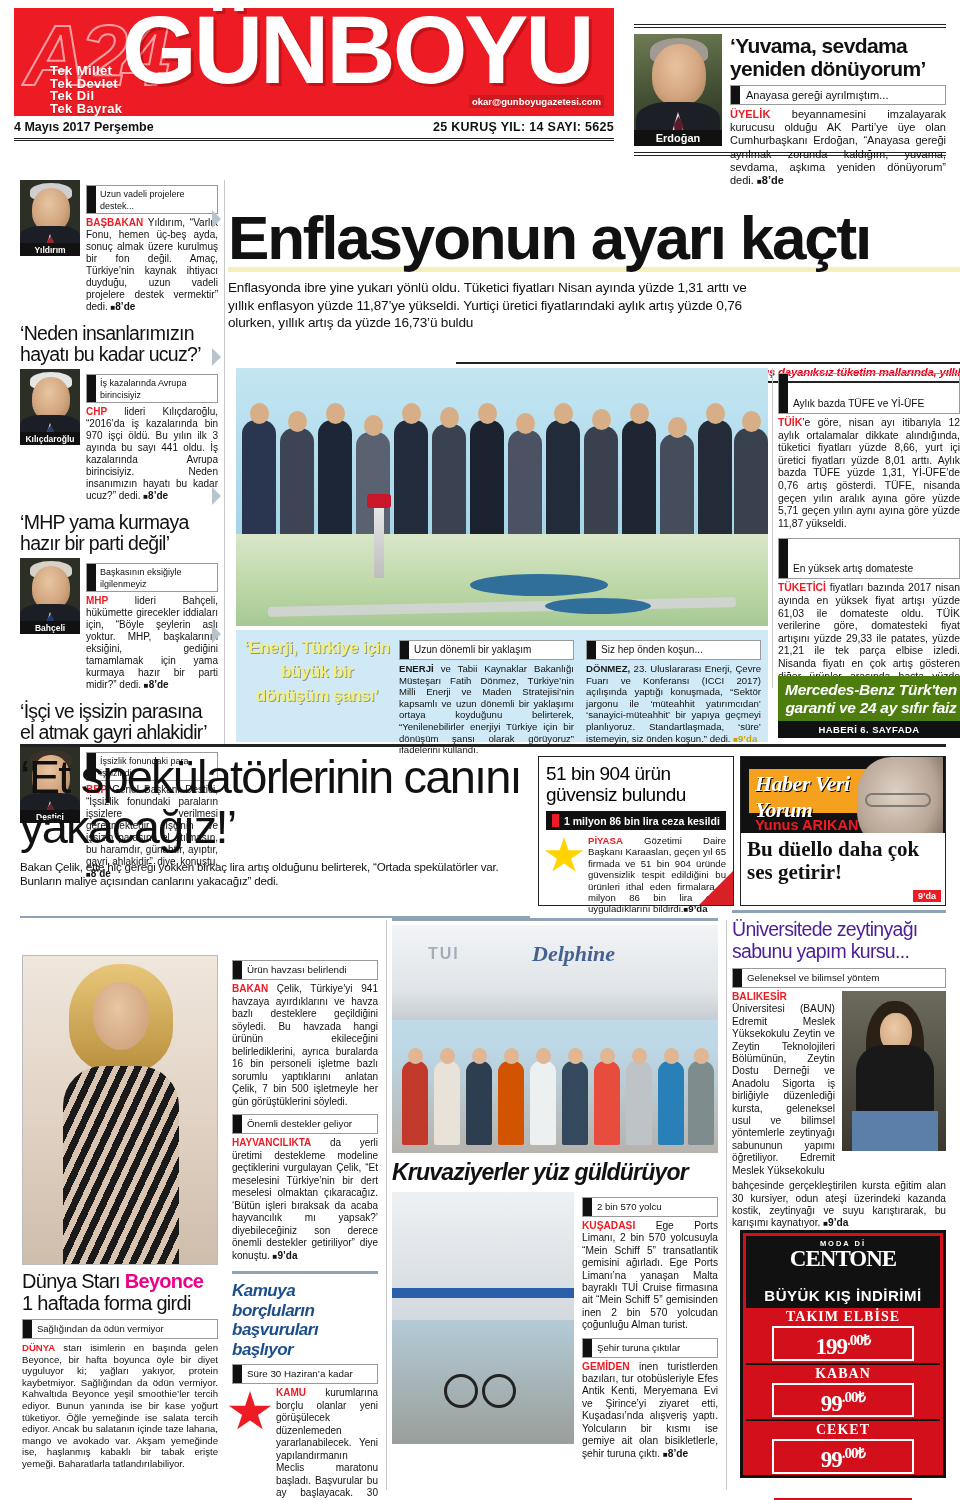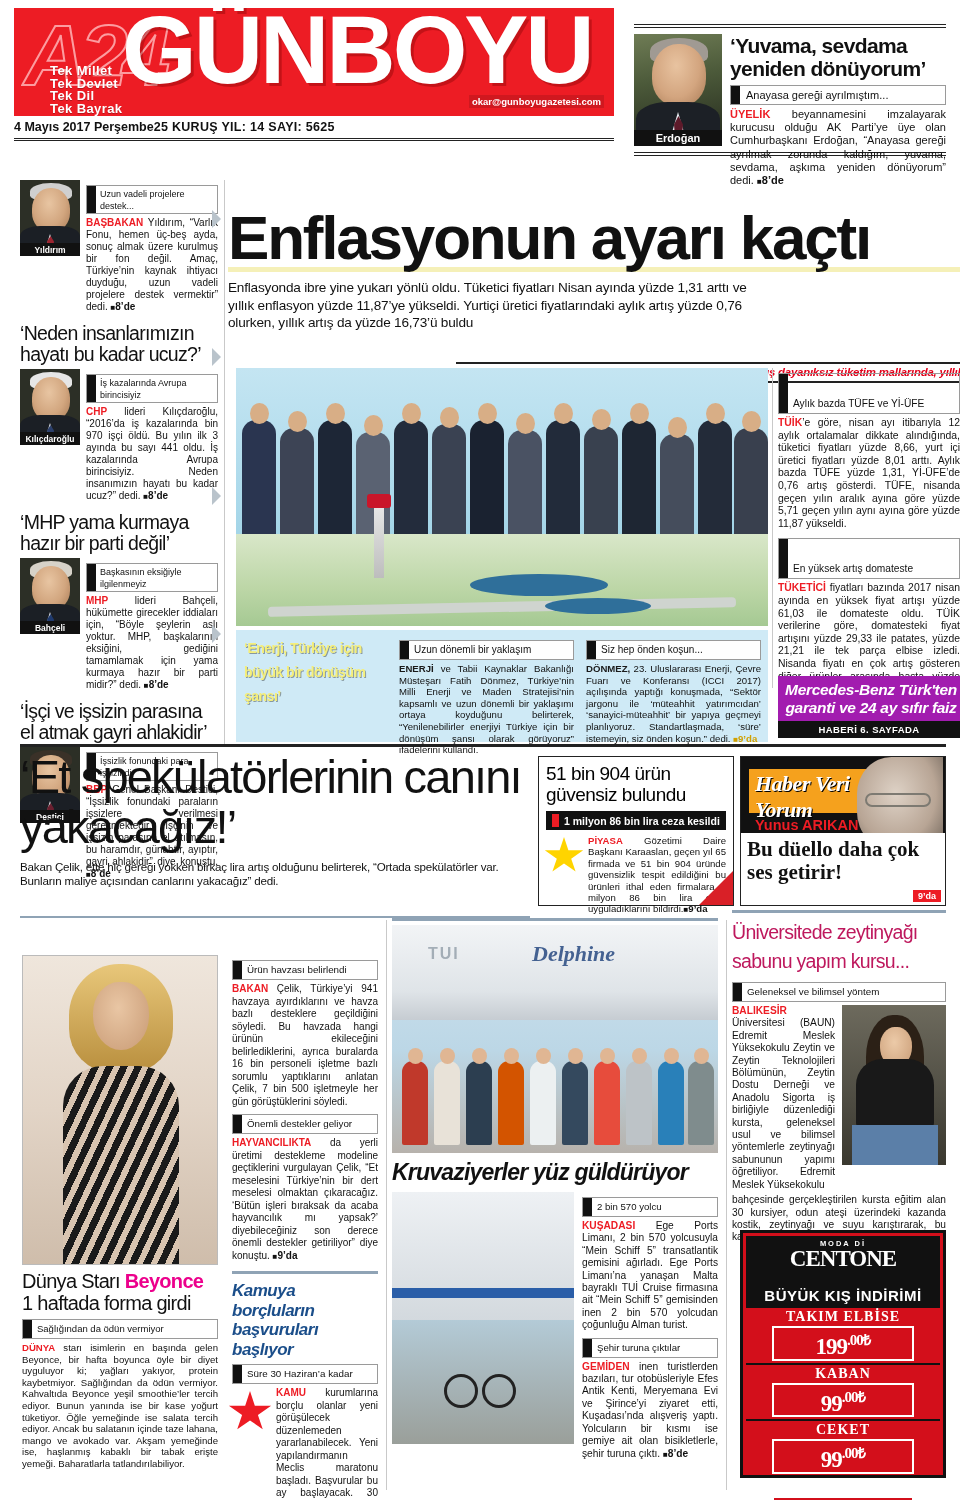--- a/index.html
+++ b/index.html
@@ -44,21 +44,21 @@
     text-shadow: 3px 3px 0 rgba(120,0,0,.35);
     font-family: "Liberation Sans", sans-serif;
   }
   .mail {
     position: absolute; right: 10px; bottom: 8px;
     color: #ffffff; font-size: 9.5px; font-weight: bold;
     background: rgba(0,0,0,.12); padding: 1px 3px;
   }
   .date-bar {
     position: absolute; left: 14px; right: 14px; top: 120px;
-    display: flex; justify-content: flex-start;
+    display: flex; justify-content: space-between;
     font-size: 12.5px; font-weight: bold; color: #111;
     border-bottom: 3px double #222; padding-bottom: 4px;
     width: 600px;
   }
   .issue { letter-spacing: .3px; }
 
   
   .erdogan-box {
     position: absolute; left: 634px; top: 24px; width: 312px; height: 132px;
     border-top: 4px double #222; border-bottom: 4px double #222;
@@ -223,37 +223,38 @@
     content:""; position:absolute; left:-7px; top:-8px; width:24px; height:14px;
     background:#c9162a; border-radius:3px;
   }
 
   .photo-caption-band {
     position: absolute; left: 236px; top: 630px; width: 532px; height: 112px;
     background: #cfeaf6; display: flex; align-items: stretch;
   }
   .pc-yellow {
     width: 158px; padding: 6px 4px 0 8px; flex: none;
-    color: #f5ef7a; font-size: 14px; font-weight: bold;
+    color: #f5ef7a; font-size: 17px; font-weight: bold;
     line-height: 24px; letter-spacing: -.5px;
     text-shadow: 1px 1px 0 rgba(0,0,0,.35);
+    text-align: center;
   }
   .pc-col { flex: 1; padding: 5px 7px 0 5px; }
   .pc-col .kicker { background:#fff; }
   .pc-col .kicker .txt { font-size: 10px; padding: 2px 5px; }
   .pc-col .body-txt { font-size: 9.6px; line-height: 11.6px; }
   .pc-col .body-txt .lead { color:#1a1a1a; }
 
   
   .right-rail { position: absolute; left: 778px; top: 368px; width: 182px; }
   .rr-item { margin-bottom: 8px; }
   .rr-item .kicker .txt { font-size: 10.2px; padding: 2.5px 5px; margin-top: 20px; }
   .rr-item .body-txt { font-size: 10.4px; line-height: 12.6px; }
   .mb-ad {
-    background: #a21caf; color: #fff; text-align: center;
+    background: #4d7c0f; color: #fff; text-align: center;
     font-size: 15.5px; font-weight: bold; font-style: italic;
     line-height: 18px; padding: 5px 0 4px 4px; letter-spacing: -.3px;
   }
   .mb-ad-foot {
     background: #111; color: #fff; text-align: center;
     font-size: 9.5px; font-weight: bold; padding: 3px 0; letter-spacing: .4px;
   }
 
   
   .et-wrap { position: absolute; left: 20px; top: 752px; width: 510px; }
@@ -414,21 +415,21 @@
     content:""; position:absolute; bottom:0; width:28px; height:28px;
     border:3px solid #222; border-radius:50%;
   }
   .cr-photo2 .bike:before { left:0; }
   .cr-photo2 .bike:after { right:0; }
   .cr-text { flex: 1; }
   .cr-text .kicker .txt { font-size: 9.6px; padding: 2px 5px; }
   .cr-text .body-txt { font-size: 10.2px; line-height: 12.4px; }
 
   .uni-col { position: absolute; left: 732px; top: 918px; width: 214px; }
-  .uni-head { font-size: 19.5px; line-height: 29px; letter-spacing: -.7px; color:#be185d; }
+  .uni-head { font-size: 19.5px; line-height: 22px; letter-spacing: -.7px; color:#4c1d95; }
   .uni-col .kicker .txt { font-size: 9.8px; padding: 2px 5px; }
   .uni-flow { display: flex; gap: 7px; margin-top: 3px; }
   .uni-text { flex: 1; }
   .uni-text .body-txt { font-size: 10.2px; line-height: 12.4px; }
   .uni-photo {
     width: 104px; height: 160px; position: relative; overflow: hidden; flex: none;
     background: linear-gradient(180deg,#6d6a5d 0%, #4e4c42 60%, #3a382f 100%);
   }
   .uni-photo .hair2 {
     position:absolute; left:24px; top:10px; width:58px; height:92px;

